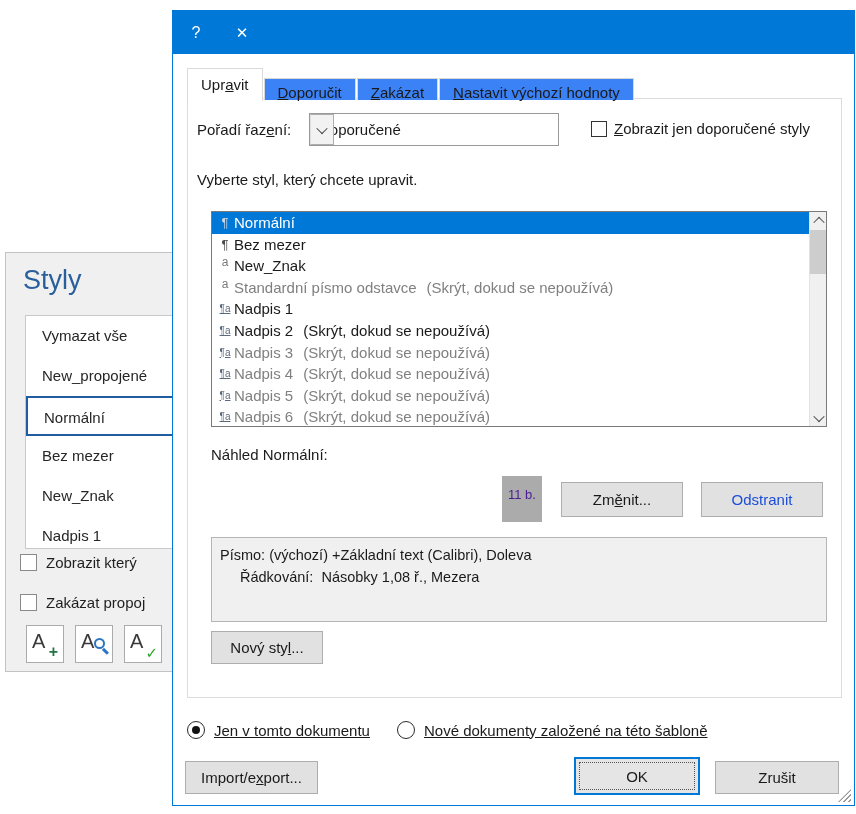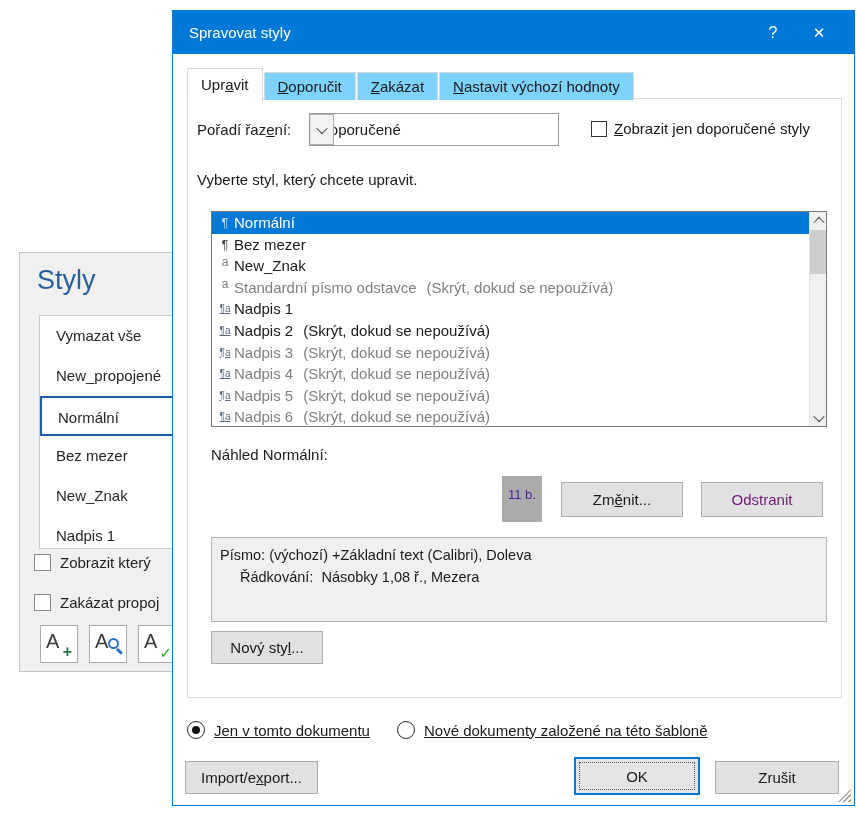--- a/index.html
+++ b/index.html
@@ -1,21 +1,21 @@
 <!DOCTYPE html>
 <html><head>
 <meta charset="utf-8">
 <style>
   * { margin:0; padding:0; box-sizing:border-box; }
   html,body { width:856px; height:814px; background:#fff; font-family:"Liberation Sans","DejaVu Sans",sans-serif; color:#1a1a1a; overflow:hidden; }
   .canvas { position:relative; width:856px; height:814px; background:#fff; }
   .ak { text-decoration:underline; }
 
   
-  .pane { position:absolute; left:19px; top:252px; width:252px; height:420px; background:#f0f0f0; border:1px solid #c3c3c3; z-index:1; }
+  .pane { position:absolute; left:5px; top:252px; width:252px; height:420px; background:#f0f0f0; border:1px solid #c3c3c3; z-index:1; }
   .pane-title { position:absolute; left:17px; top:12px; font-size:27px; color:#29609c; }
   .pane-list { position:absolute; left:19px; top:62px; width:226px; height:234px; background:#fff; border:1px solid #c9c9c9; }
   .pane-item { position:absolute; left:0; width:100%; height:40px; line-height:40px; padding-left:16px; font-size:15px; color:#262626; }
   .pane-item.sel { border:2px solid #1f5da0; background:#fff; }
   .pane-check-row { position:absolute; left:14px; display:flex; align-items:center; gap:9px; font-size:15px; color:#1f1f1f; white-space:nowrap; }
   .cbx { width:17px; height:17px; background:#fff; border:1px solid #8a8a8a; flex:0 0 auto; }
   .pane-tools { position:absolute; left:20px; top:372px; display:flex; gap:11px; }
   .tool-btn { position:relative; width:38px; height:38px; background:#fff; border:1px solid #ababab; }
   .tool-A { position:absolute; left:5px; top:4px; font-size:20px; color:#3a3a3a; }
   .tool-plus { position:absolute; right:5px; bottom:1px; font-size:16px; font-weight:bold; color:#217346; }
@@ -24,21 +24,21 @@
   .mag::after { content:""; position:absolute; width:2.5px; height:7px; background:#2c74c4; left:8px; top:8px; transform:rotate(-45deg); }
 
   
   .dlg { position:absolute; left:172px; top:10px; width:683px; height:796px; background:#fff; border:1px solid #0078d7; z-index:2; }
   .titlebar { position:absolute; left:0; top:0; width:100%; height:43px; background:#0078d7; display:flex; align-items:center; color:#fff; }
   .titlebar .t { margin-left:16px; font-size:15px; flex:1; }
   .cap-btn { width:46px; height:100%; display:flex; align-items:center; justify-content:center; font-size:16px; }
   .cap-btn.close { margin-right:12px; font-size:15px; }
 
   .tabstrip { position:absolute; left:14px; top:57px; display:flex; align-items:flex-end; z-index:4; }
-  .tab { height:28px; line-height:28px; padding:0 13px; font-size:15px; background:#7dd3fc; border:1px solid #d9d9d9; border-bottom:none; margin-right:1px; }
+  .tab { height:22px; line-height:28px; padding:0 13px; font-size:15px; background:#3b82f6; border:1px solid #d9d9d9; border-bottom:none; margin-right:1px; }
   .tab.active { height:33px; line-height:31px; background:#fff; position:relative; margin-bottom:-1px; }
 
   .page { position:absolute; left:14px; top:87px; width:655px; height:600px; border:1px solid #dcdcdc; background:#fff; z-index:3; }
 
   .lbl15 { position:absolute; font-size:15px; color:#1a1a1a; white-space:nowrap; z-index:4; }
 
   .combo { position:absolute; left:136px; top:102px; width:250px; height:33px; background:#fff; border:1px solid #999; z-index:4; display:flex; align-items:center; }
   .combo .val { flex:1; padding-left:9px; font-size:15px; }
   .combo .btn { width:24px; height:100%; background:#f2f2f2; border-left:1px solid #e0e0e0; display:flex; align-items:center; justify-content:center; }
   .chev-d { display:inline-block; width:8px; height:8px; border-right:1.5px solid #444; border-bottom:1.5px solid #444; transform:rotate(45deg) translate(-1px,-1px); }
@@ -60,21 +60,21 @@
   .lrow.dim { color:#808080; }
   .sbar { position:absolute; right:0; top:0; width:17px; height:100%; background:#f0f0f0; border-left:1px solid #e3e3e3; }
   .sbtn { position:absolute; left:0; width:17px; height:17px; display:flex; align-items:center; justify-content:center; }
   .sthumb { position:absolute; left:0; top:18px; width:17px; height:44px; background:#cdcdcd; }
 
   .preview-box { position:absolute; left:38px; top:465px; width:291px; height:46px; background:#fff; border:1px solid #7a7a7a; z-index:4; display:flex; align-items:center; }
   .preview-box .sample { padding-left:11px; font-size:21px; color:#111; }
   .size-badge { position:absolute; left:329px; top:465px; width:40px; height:46px; background:#ababab; z-index:4; display:flex; align-items:flex-end; justify-content:center; font-size:13px; color:#4c1d95; padding-bottom:20px; }
 
   .btn { position:absolute; background:#e1e1e1; border:1px solid #adadad; font-size:15px; display:flex; align-items:center; justify-content:center; z-index:4; white-space:nowrap; }
-  .btn.disabled { color:#701a75; }
+  .btn.disabled { color:#1d4ed8; }
 
   .descbox { position:absolute; left:38px; top:526px; width:616px; height:85px; background:#f0f0f0; border:1px solid #b5b5b5; z-index:4; font-size:14.5px; padding:6px 8px; }
   .descbox .line { white-space:pre-wrap; line-height:22px; }
   .descbox .line.ind { padding-left:20px; }
 
   .radio-row { position:absolute; display:flex; align-items:center; gap:9px; z-index:4; font-size:15px; white-space:nowrap;text-decoration:underline; }
   .rad { width:18px; height:18px; border-radius:50%; background:#fff; border:1px solid #2a2a2a; position:relative; flex:0 0 auto; }
   .rad.on::after { content:""; position:absolute; left:4px; top:4px; width:8px; height:8px; border-radius:50%; background:#111; }
 
   .ok-wrap { position:absolute; left:401px; top:746px; width:126px; height:38px; border:2px solid #0078d7; background:#e5e5e5; z-index:4; display:flex; align-items:center; justify-content:center; font-size:15px; outline:1px dotted #555; outline-offset:-6px; }
@@ -121,21 +121,20 @@
       <div class="tool-btn">
         <span class="tool-A">A</span>
         <span class="tool-check">✓</span>
       </div>
     </div>
   </div>
 
   <div class="dlg">
 
     <div class="titlebar">
-      <span class="t">Spravovat styly</span>
       <span class="cap-btn">?</span>
       <span class="cap-btn close">✕</span>
     </div>
 
     <div class="tabstrip">
       <div class="tab active"><span>Upr</span><span class="ak">a</span><span>vit</span></div>
       <div class="tab"><span></span><span class="ak">D</span><span>oporučit</span></div>
       <div class="tab"><span></span><span class="ak">Z</span><span>akázat</span></div>
       <div class="tab"><span></span><span class="ak">N</span><span>astavit výchozí hodnoty</span></div>
     </div>

